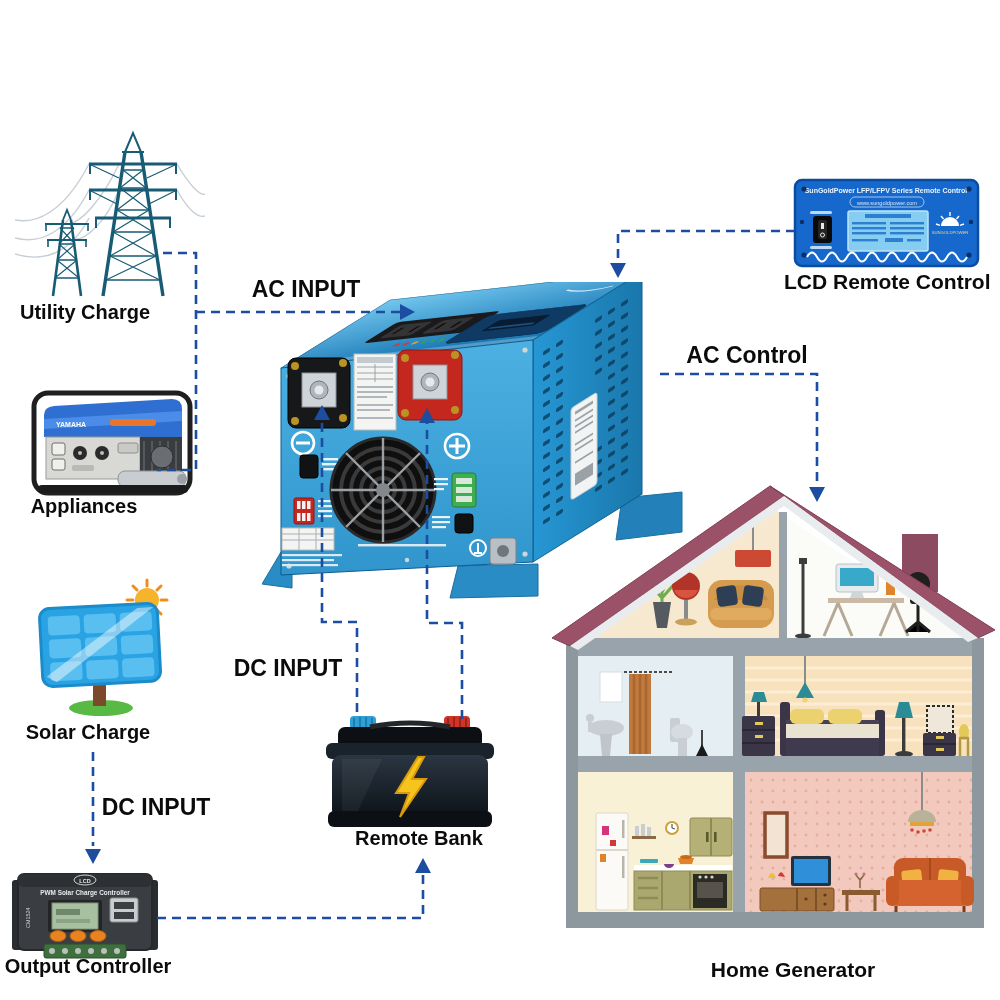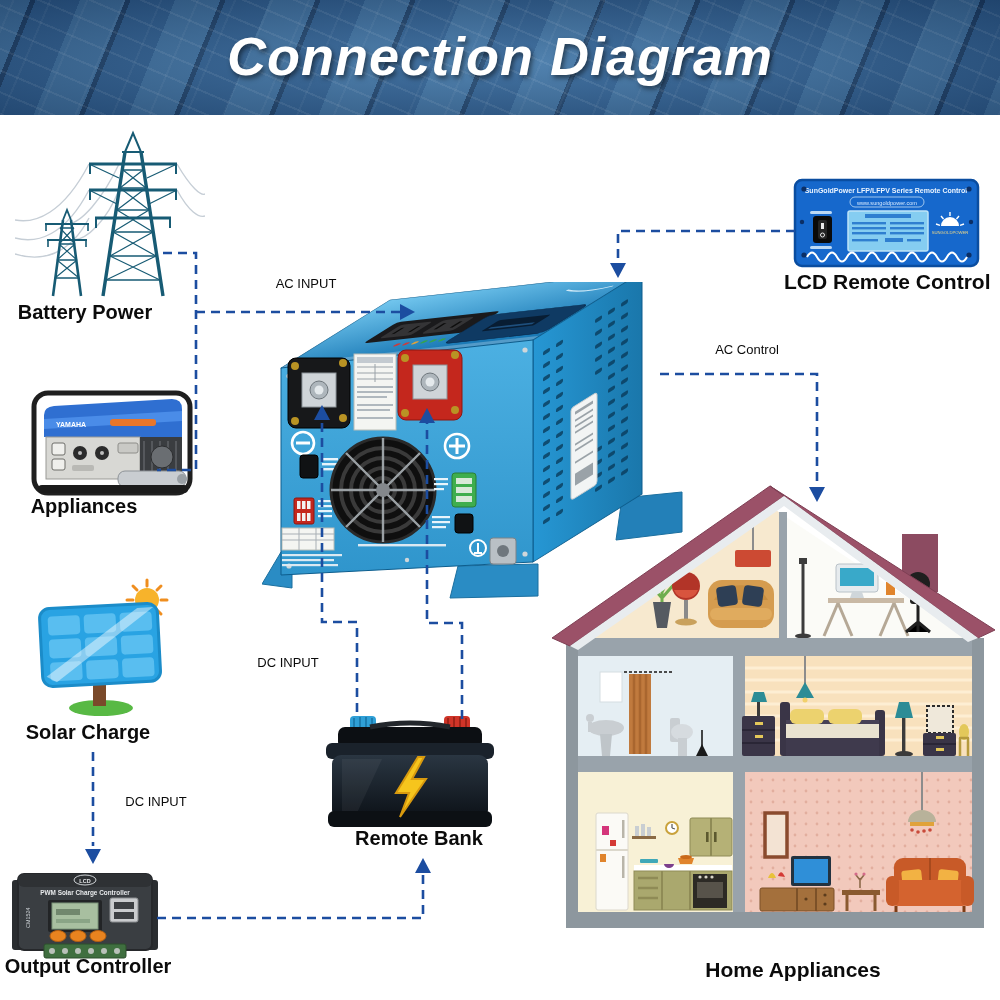--- a/index.html
+++ b/index.html
@@ -14,34 +14,28 @@
      background:repeating-linear-gradient(23deg,rgba(255,255,255,.10) 0 2px,rgba(0,0,0,0) 2px 20px),
                 repeating-linear-gradient(-67deg,rgba(255,255,255,.06) 0 2px,rgba(0,0,0,0) 2px 34px);}
   #banner .shade{position:absolute;inset:0;
      background:radial-gradient(ellipse at 50% 55%,rgba(120,170,215,.30) 0%,rgba(10,30,60,.38) 100%);}
   #banner .title{position:absolute;left:0;top:0;width:100%;height:115px;line-height:112px;
      text-align:center;color:#ffffff;font-size:54px;font-weight:800;font-style:italic;
      letter-spacing:1px;text-shadow:2px 3px 5px rgba(0,0,0,.5);}
   
   .comp{position:absolute;}
   .lbl{position:absolute;text-align:center;font-weight:700;color:#0b0b0b;font-size:20px;white-space:nowrap;}
-  .conlbl{position:absolute;text-align:center;font-weight:400;color:#0b0b0b;font-size:13px;white-space:nowrap;}
+  .conlbl{position:absolute;text-align:center;font-weight:700;color:#0b0b0b;font-size:23px;white-space:nowrap;}
   #connectors{position:absolute;left:0;top:0;z-index:20;pointer-events:none;}
 </style>
 </head>
 <body>
 
 <div id="stage">
 
-  <div id="banner">
-    <div class="panels"></div>
-    <div class="grid"></div>
-    <div class="shade"></div>
-    <div class="title">Connection Diagram</div>
-  </div>
 
   <svg class="comp" style="left:15px;top:128px" width="190" height="172" viewBox="0 0 190 172">
     <g stroke="#c6ced6" stroke-width="1.4" fill="none">
       <path d="M74,36 C48,86 20,96 0,92"></path>
       <path d="M74,62 C50,108 22,116 0,110"></path>
       <path d="M74,90 C54,128 26,134 0,126"></path>
       <path d="M162,36 C176,60 186,68 190,66"></path>
       <path d="M162,62 C174,84 184,90 190,88"></path>
       <path d="M104,36 C88,70 66,96 52,96"></path>
       <path d="M104,62 C92,92 72,112 58,112"></path>
@@ -59,21 +53,21 @@
     <g stroke="#175b74" fill="none">
       <path d="M88,168 L110,24 M148,168 L126,24" stroke-width="3.4"></path>
       <path d="M91,152 H145 M95,128 H141 M98,104 H138 M102,82 H134 M105,60 H131 M108,42 H128" stroke-width="1.6"></path>
       <path d="M91,152 L141,128 M145,152 L95,128 M95,128 L138,104 M141,128 L98,104 M98,104 L134,82 M138,104 L102,82 M102,82 L131,60 M134,82 L105,60 M105,60 L128,42 M131,60 L108,42" stroke-width="1.2"></path>
       <path d="M74,36 H162 M74,62 H162 M80,90 H156" stroke-width="3"></path>
       <path d="M75,36 V46 M161,36 V46 M75,62 V72 M161,62 V72 M81,90 V100 M155,90 V100" stroke-width="2"></path>
       <path d="M74,36 L104,50 M162,36 L132,50 M74,62 L102,76 M162,62 L134,76" stroke-width="1.2"></path>
       <path d="M110,24 L118,5 L126,24 Z M107,24 H129" stroke-width="2"></path>
     </g>
   </svg>
-  <div class="lbl" style="left:15px;top:301px;width:140px">Battery Power</div>
+  <div class="lbl" style="left:15px;top:301px;width:140px">Utility Charge</div>
 
   <svg class="comp" style="left:22px;top:385px" width="178" height="115" viewBox="0 0 178 115">
     <rect x="12" y="8" width="156" height="100" rx="14" fill="none" stroke="#1f1f1f" stroke-width="5"></rect>
     <path d="M22,52 L22,30 Q22,22 32,21 L150,14 Q160,14 160,24 L160,52 Z" fill="#2f6fd1"></path>
     <path d="M22,34 L160,26 L160,36 L22,44 Z" fill="#4a8ce8"></path>
     <text x="34" y="42" font-size="7" font-weight="bold" fill="#ffffff">YAMAHA</text>
     <rect x="88" y="34" width="46" height="7" rx="3" fill="#e8762a"></rect>
     <rect x="24" y="52" width="94" height="42" fill="#d8d8d4" stroke="#9a9a96"></rect>
     <rect x="30" y="58" width="13" height="12" rx="2" fill="#efefec" stroke="#6e6e6a"></rect>
     <rect x="30" y="74" width="13" height="11" rx="2" fill="#efefec" stroke="#6e6e6a"></rect>
@@ -695,21 +689,21 @@
     </g>
 
     <rect x="16" y="432" width="418" height="16" fill="#8d979e"></rect>
 
     <g>
       <polygon points="2,158 220,6 234,16 20,166" fill="#9b5168" stroke="#7e3f54" stroke-width="1"></polygon>
       <polygon points="220,6 445,150 428,158 234,16" fill="#9b5168" stroke="#7e3f54" stroke-width="1"></polygon>
       <polygon points="20,166 234,16 428,158 418,162 234,26 28,170" fill="#e8ecef"></polygon>
     </g>
   </svg>
-  <div class="lbl" style="left:703px;top:958px;width:180px;font-size:21px">Home Appliances</div>
+  <div class="lbl" style="left:703px;top:958px;width:180px;font-size:21px">Home Generator</div>
 
   <div class="conlbl" style="left:236px;top:276px;width:140px">AC INPUT</div>
   <div class="conlbl" style="left:677px;top:342px;width:140px">AC Control</div>
   <div class="conlbl" style="left:218px;top:655px;width:140px">DC INPUT</div>
   <div class="conlbl" style="left:86px;top:794px;width:140px">DC INPUT</div>
 
   <svg id="connectors" width="1000" height="1000" viewBox="0 0 1000 1000">
     <g fill="none" stroke="#1c4da0" stroke-width="2.6" stroke-dasharray="9 6">
       <path d="M163,253 H196 V470 H157"></path>
       <path d="M196,312 H400"></path>

